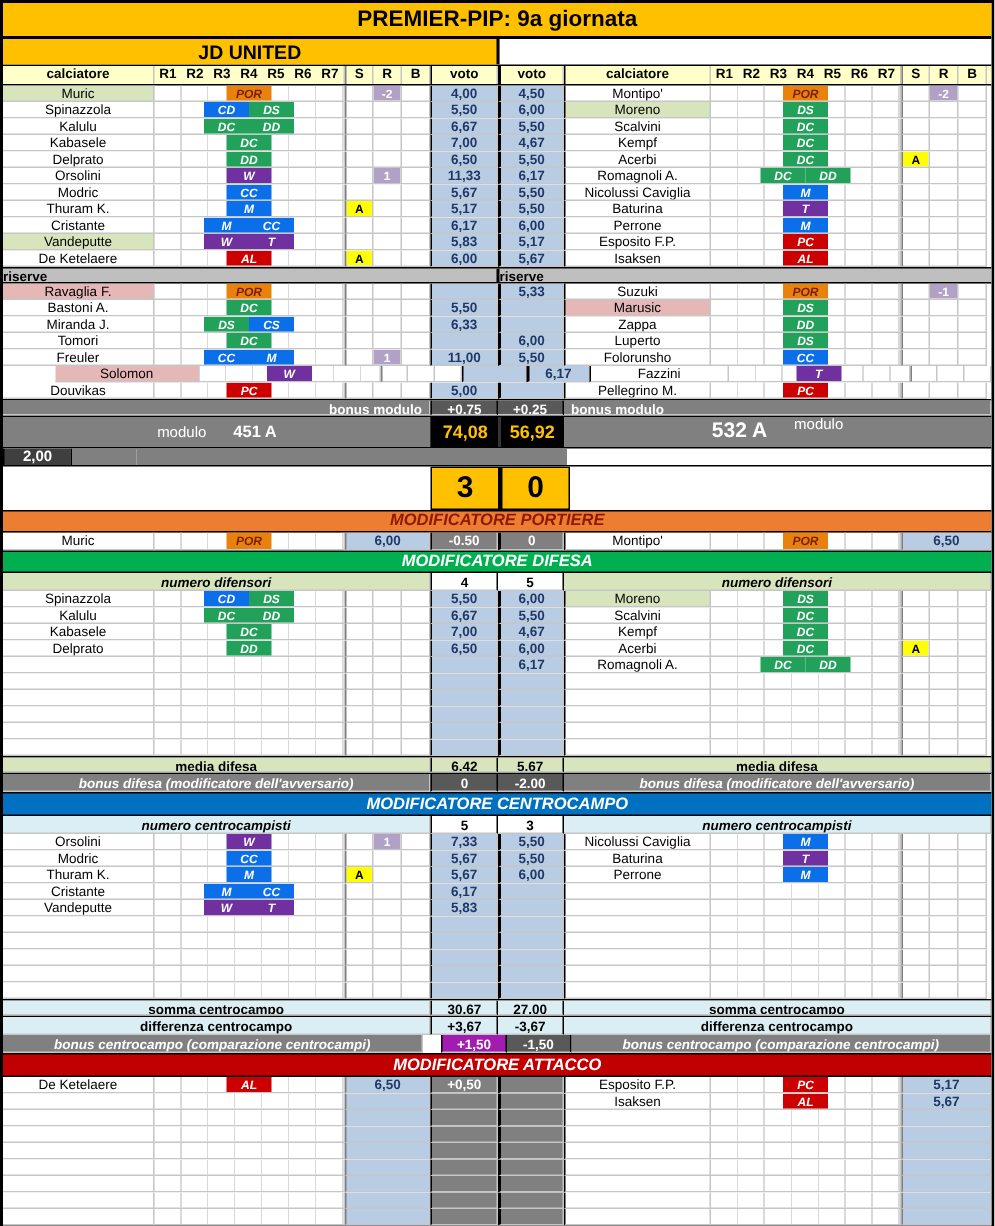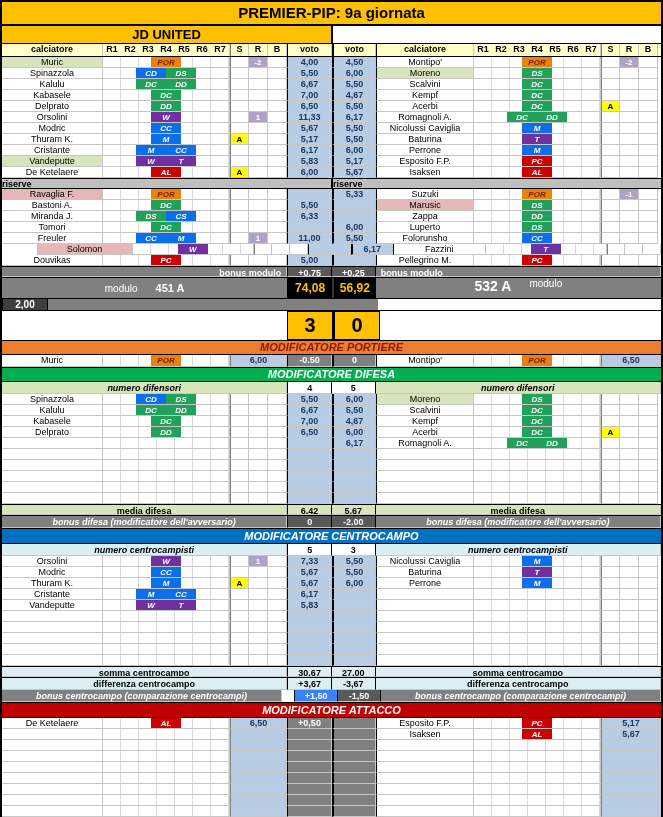--- a/index.html
+++ b/index.html
@@ -728,21 +728,21 @@
         <div class="cell lbl-half" style="font-weight: bold; line-height: 12px; background: rgb(218, 238, 243); color: rgb(0, 0, 0);">somma centrocampo</div>
       </div>
       <div class="row" style="height: 12px;">
         <div class="cell lbl-half" style="font-weight: bold; line-height: 12px; background: rgb(218, 238, 243); color: rgb(0, 0, 0);">differenza centrocampo</div>
         <div class="cell center-val-l valcell blk-borders" style="line-height: 12px; background: rgb(218, 238, 243); color: rgb(0, 0, 0);">+3,67</div>
         <div class="cell center-val-r valcell" style="border-right: 1px solid rgb(0, 0, 0); line-height: 12px; background: rgb(218, 238, 243); color: rgb(0, 0, 0);">-3,67</div>
         <div class="cell lbl-half" style="font-weight: bold; line-height: 12px; background: rgb(218, 238, 243); color: rgb(0, 0, 0);">differenza centrocampo</div>
       </div>
       <div class="row" style="height: 12px;">
         <div class="cell lbl-half lbl-italic" style="font-weight: bold; line-height: 12px; background: rgb(128, 128, 128); color: rgb(255, 255, 255);">bonus centrocampo (comparazione centrocampi)</div>
-        <div class="cell center-val-l valcell blk-borders" style="line-height: 12px; background: #3b82f6; color: rgb(255, 255, 255); margin-left: 12px;">+1,50</div>
+        <div class="cell center-val-l valcell blk-borders" style="line-height: 12px; background: #a21caf; color: rgb(255, 255, 255); margin-left: 12px;">+1,50</div>
         <div class="cell center-val-r valcell" style="border-right: 1px solid rgb(0, 0, 0); line-height: 12px; background: rgb(89, 89, 89); color: rgb(255, 255, 255);">-1,50</div>
         <div class="cell lbl-half lbl-italic" style="font-weight: bold; line-height: 12px; background: rgb(128, 128, 128); color: rgb(255, 255, 255);">bonus centrocampo (comparazione centrocampi)</div>
       </div>
       <div class="banner" style="background: rgb(192, 0, 0); color: rgb(255, 255, 255); height: 14px; line-height: 14px;">MODIFICATORE ATTACCO</div>
       <div class="row" style="height: 11px;">
         <div class="cell w-nameL" style="line-height: 11px;">De Ketelaere</div>
         <div class="cell w-badges" style="line-height: 11px;"><span class="badge" style="background: rgb(204, 0, 0);">AL</span></div>
         <div class="cell w-srbL blue voto bL-gray" style="line-height: 11px;">6,50</div>
         <div class="cell center-val-l grayc valcell bL-blk" style="line-height: 11px;">+0,50</div>
         <div class="cell center-val-r grayc valcell bL-blk2" style="line-height: 11px;"></div>

